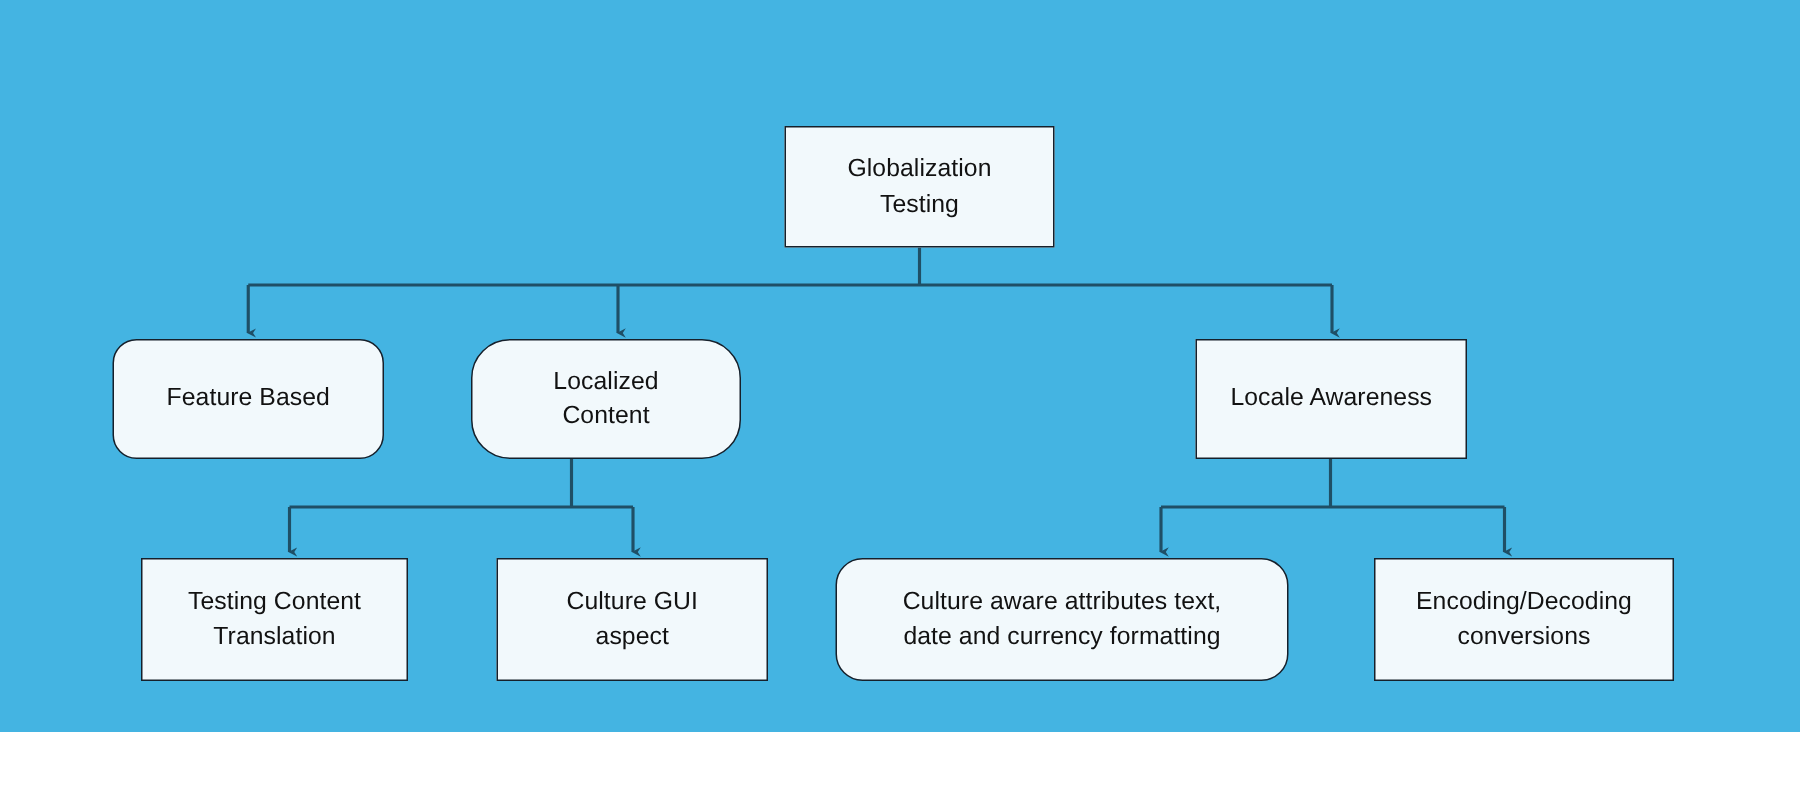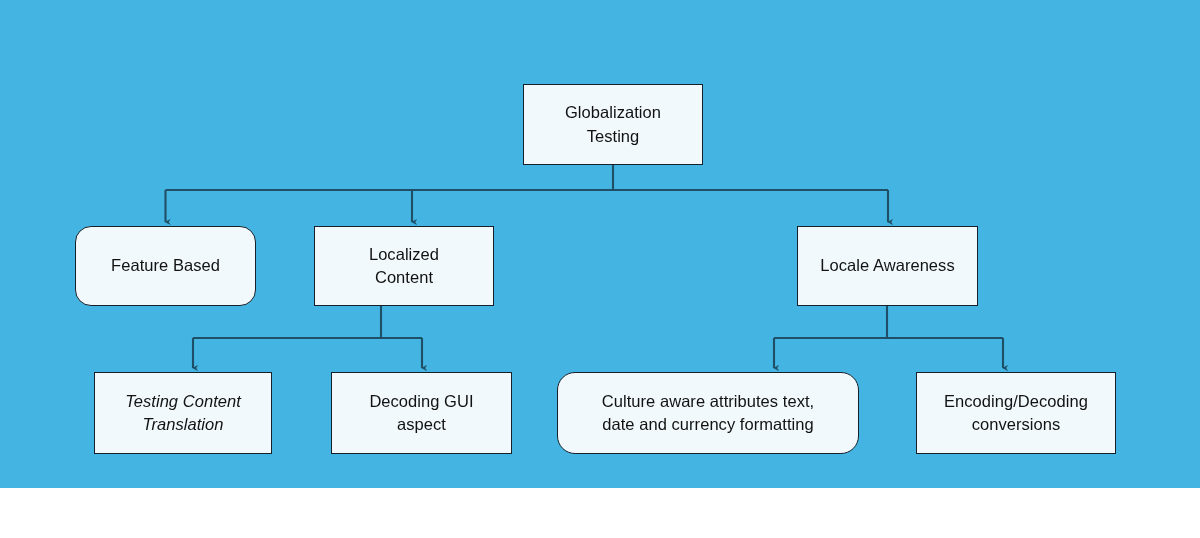--- a/index.html
+++ b/index.html
@@ -83,36 +83,36 @@
 
   <div class="node" style="left:523px; top:84px; width:180px; height:81px;">
     <span>Globalization
 Testing</span>
   </div>
 
   <div class="node" style="left:75px; top:226px; width:181px; height:80px;border-radius:16px;">
     <span>Feature Based</span>
   </div>
 
-  <div class="node" style="left:314px; top:226px; width:180px; height:80px;">
+  <div class="node" style="left:314px; top:226px; width:180px; height:80px;border-radius:26px;">
     <span>Localized
 Content</span>
   </div>
 
   <div class="node" style="left:797px; top:226px; width:181px; height:80px;">
     <span>Locale Awareness</span>
   </div>
 
-  <div class="node" style="left:94px; top:372px; width:178px; height:82px;font-style:italic;">
+  <div class="node" style="left:94px; top:372px; width:178px; height:82px;">
     <span>Testing Content
 Translation</span>
   </div>
 
   <div class="node" style="left:331px; top:372px; width:181px; height:82px;">
-    <span>Decoding GUI
+    <span>Culture GUI
 aspect</span>
   </div>
 
   <div class="node" style="left:557px; top:372px; width:302px; height:82px;border-radius:18px;">
     <span>Culture aware attributes text,
 date and currency formatting</span>
   </div>
 
   <div class="node" style="left:916px; top:372px; width:200px; height:82px;">
     <span>Encoding/Decoding

